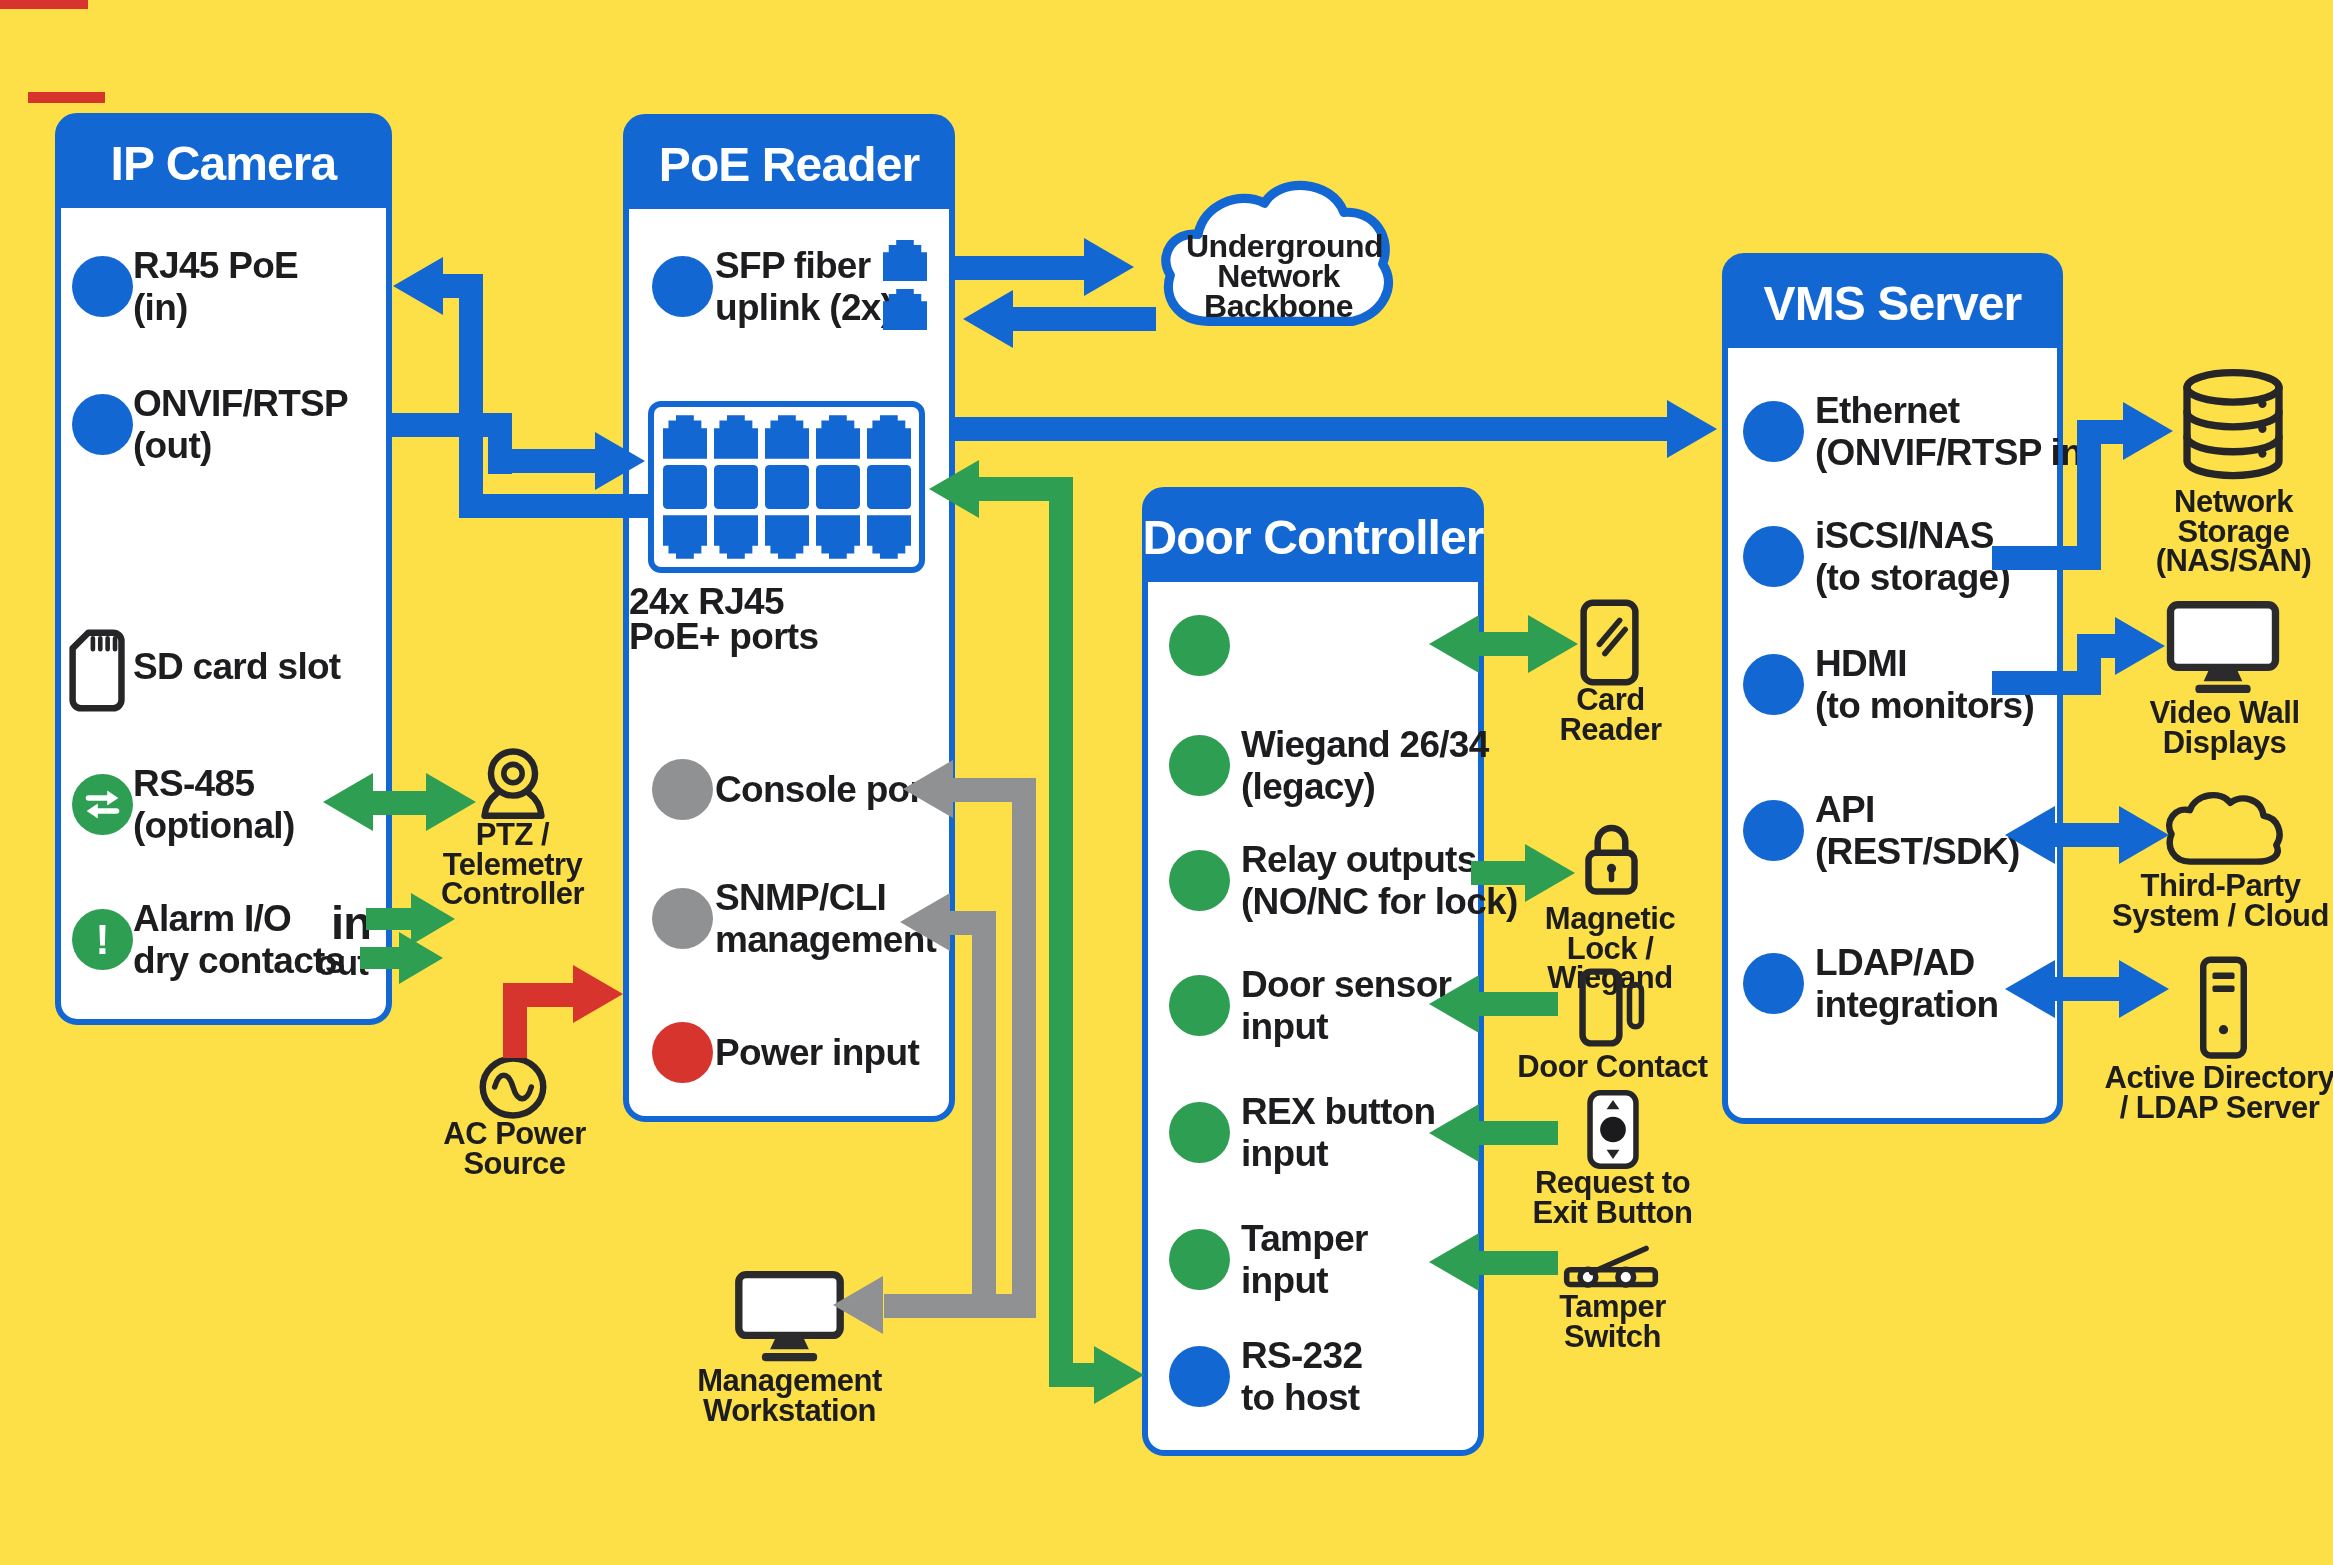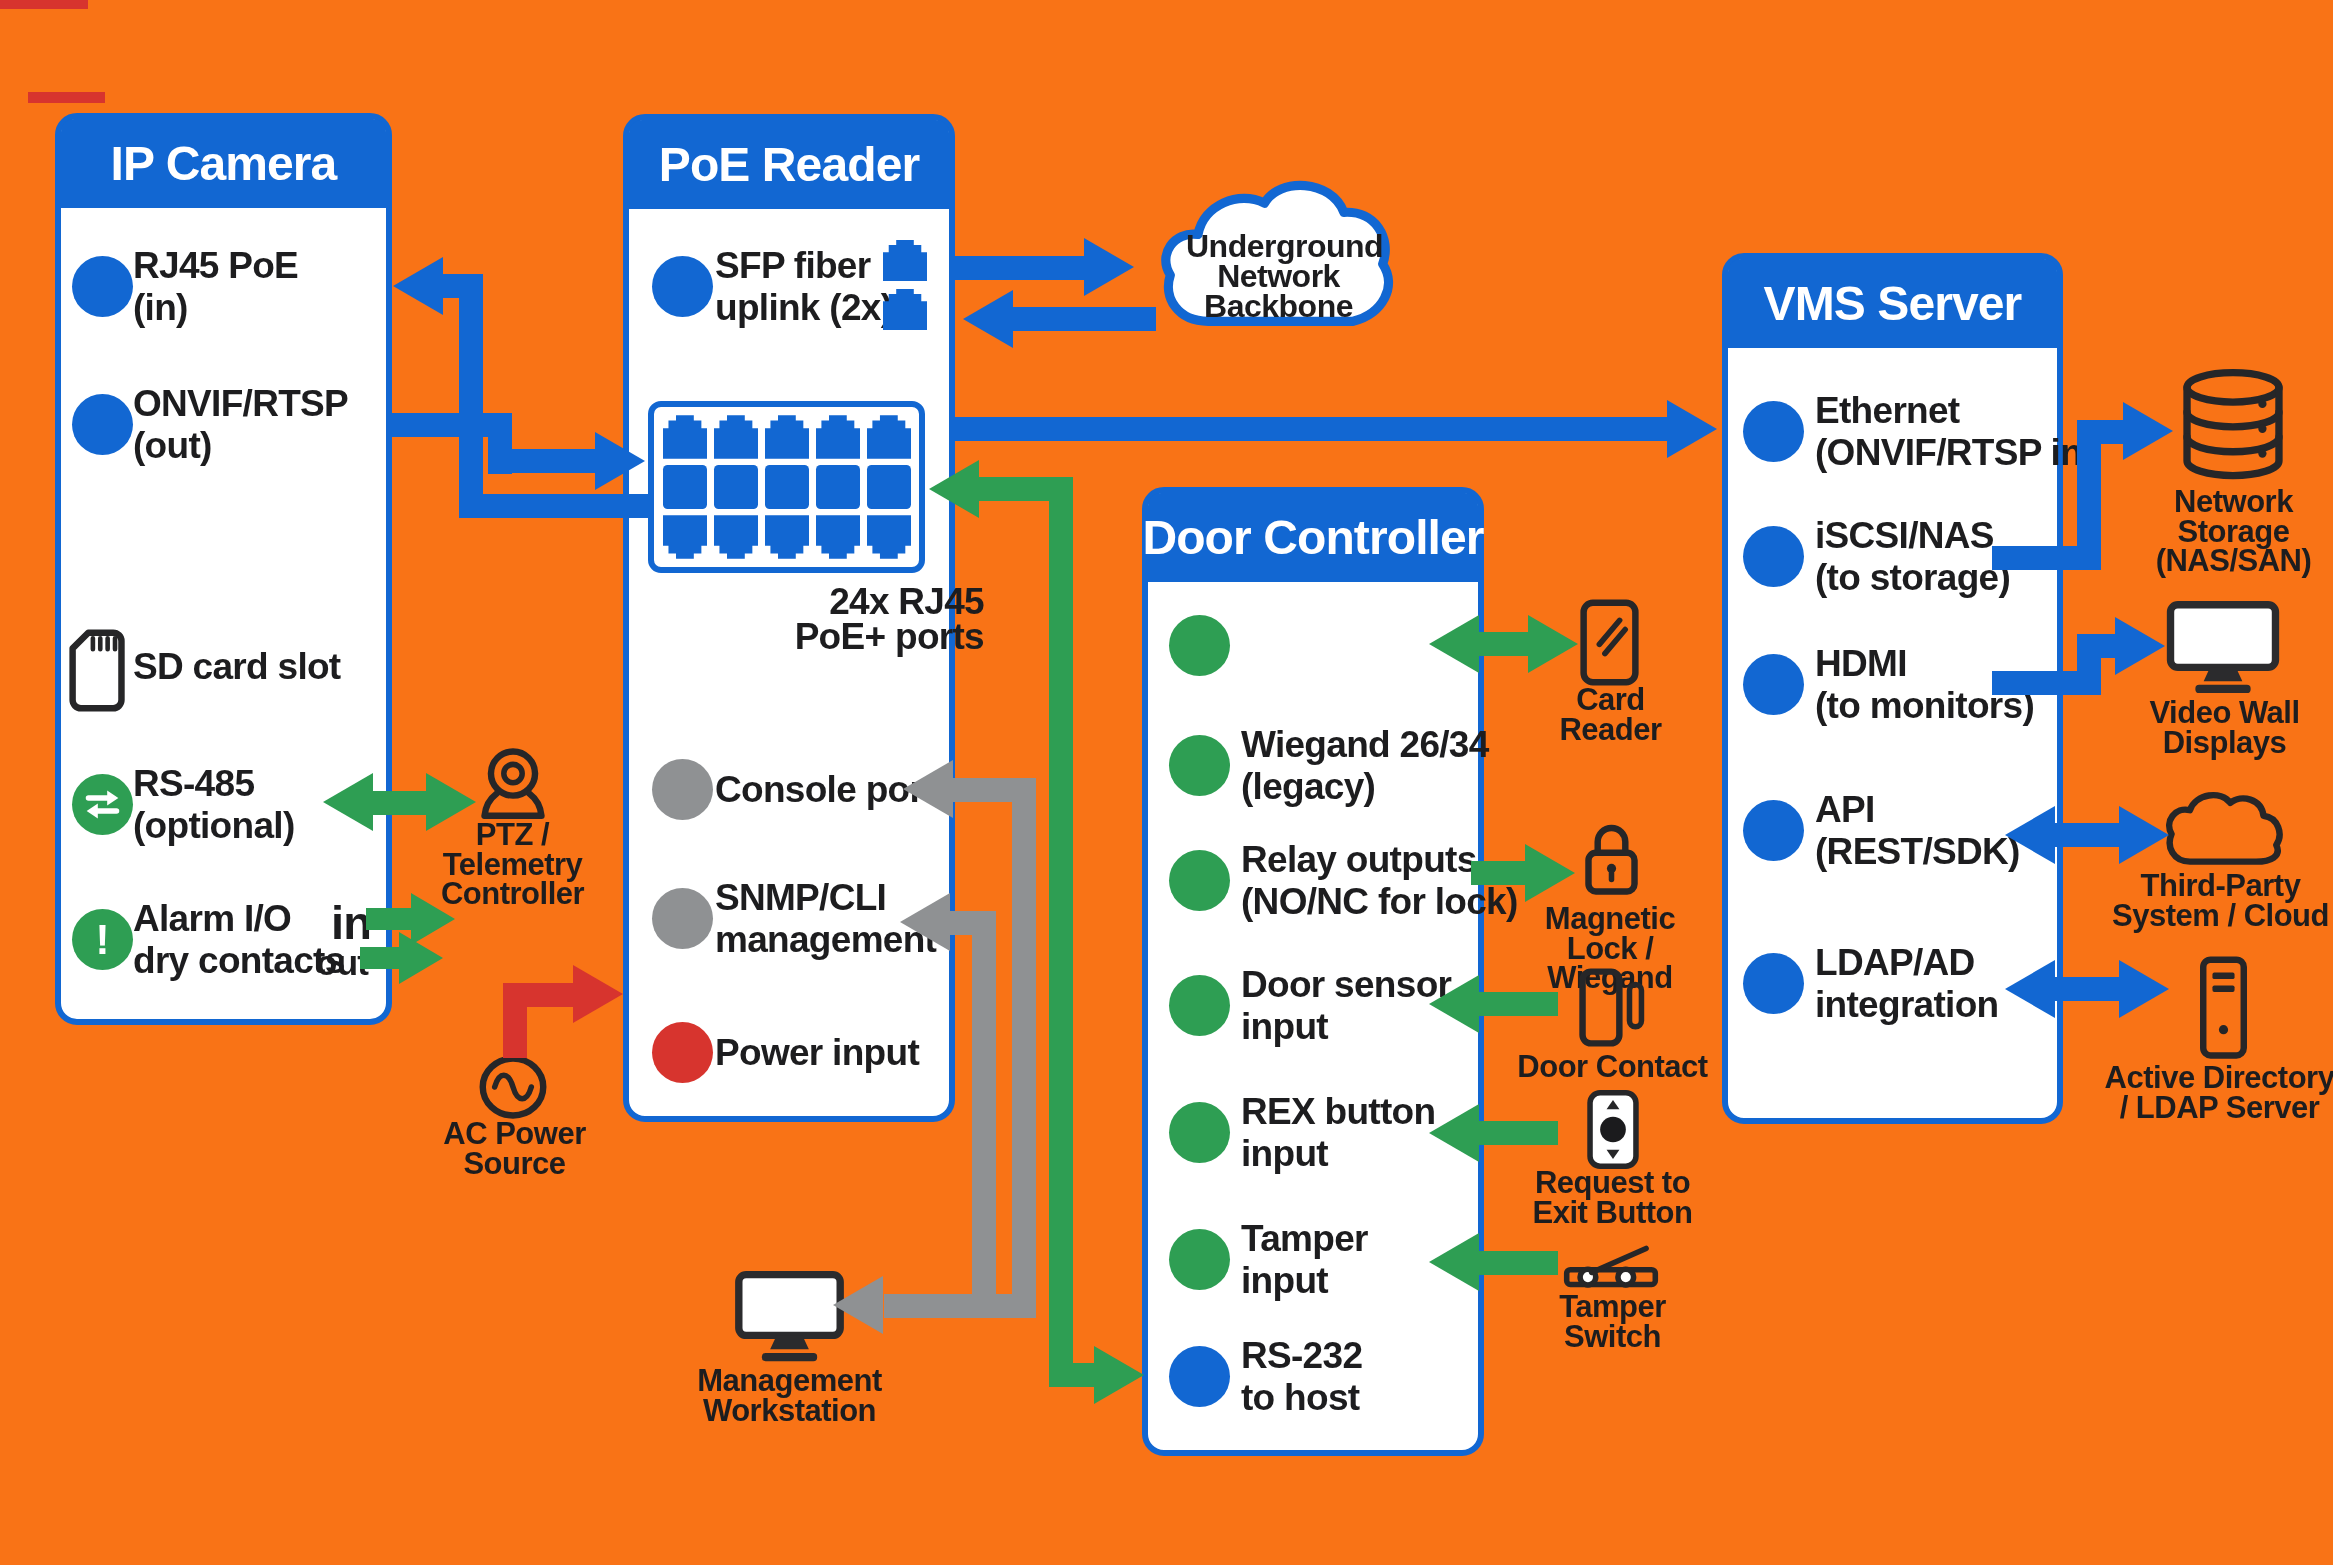--- a/index.html
+++ b/index.html
@@ -4,21 +4,21 @@
 <style>
   :root{
     --blue:#1267d2;
     --green:#2e9e53;
     --gray:#8f9193;
     --red:#d7342e;
     --ink:#1d1d1f;
   }
   html,body{margin:0;padding:0;background:#e8e8e8;}
   #canvas{
-    position:relative;width:2333px;height:1565px;background:#f97316;
+    position:relative;width:2333px;height:1565px;background:#fde047;
     font-family:"Liberation Sans", sans-serif;overflow:hidden;
   }
   .box{position:absolute;background:#fff;border:6.5px solid var(--blue);border-radius:22px;box-sizing:border-box;}
   .bhead{position:absolute;top:0;left:0;right:0;height:89px;background:var(--blue);
     border-radius:13px 13px 0 0;display:flex;align-items:center;justify-content:center;
     color:#fff;font-size:48px;font-weight:700;letter-spacing:-0.9px;white-space:nowrap;}
   .dot{position:absolute;width:61px;height:61px;border-radius:50%;display:flex;align-items:center;justify-content:center;}
   .dot.blue{background:var(--blue)} .dot.green{background:var(--green)}
   .dot.gray{background:var(--gray)} .dot.red{background:var(--red)}
   .dot .glyph{color:#fff;font-weight:900;font-size:42px;line-height:1;}
@@ -134,21 +134,21 @@
       <div class="port r2"></div>
       <div class="port r2"></div>
       <div class="port r2"></div>
       <div class="port r2"></div>
       <div class="port r3"></div>
       <div class="port r3"></div>
       <div class="port r3"></div>
       <div class="port r3"></div>
       <div class="port r3"></div>
     </div>
-    <div class="itext" style="left:0;top:464px;width:355px;text-align:right;line-height:35px">
+    <div class="itext" style="left:0;top:464px;width:355px;text-align:left;line-height:35px">
       <span>24x RJ45</span><br>
       <span>PoE+ ports</span>
     </div>
 
     <div class="dot gray" style="left:23px;top:639px"></div>
     <div class="itext" style="left:86px;top:649px">
       <span>Console port</span>
     </div>
 
     <div class="dot gray" style="left:23px;top:768px"></div>

